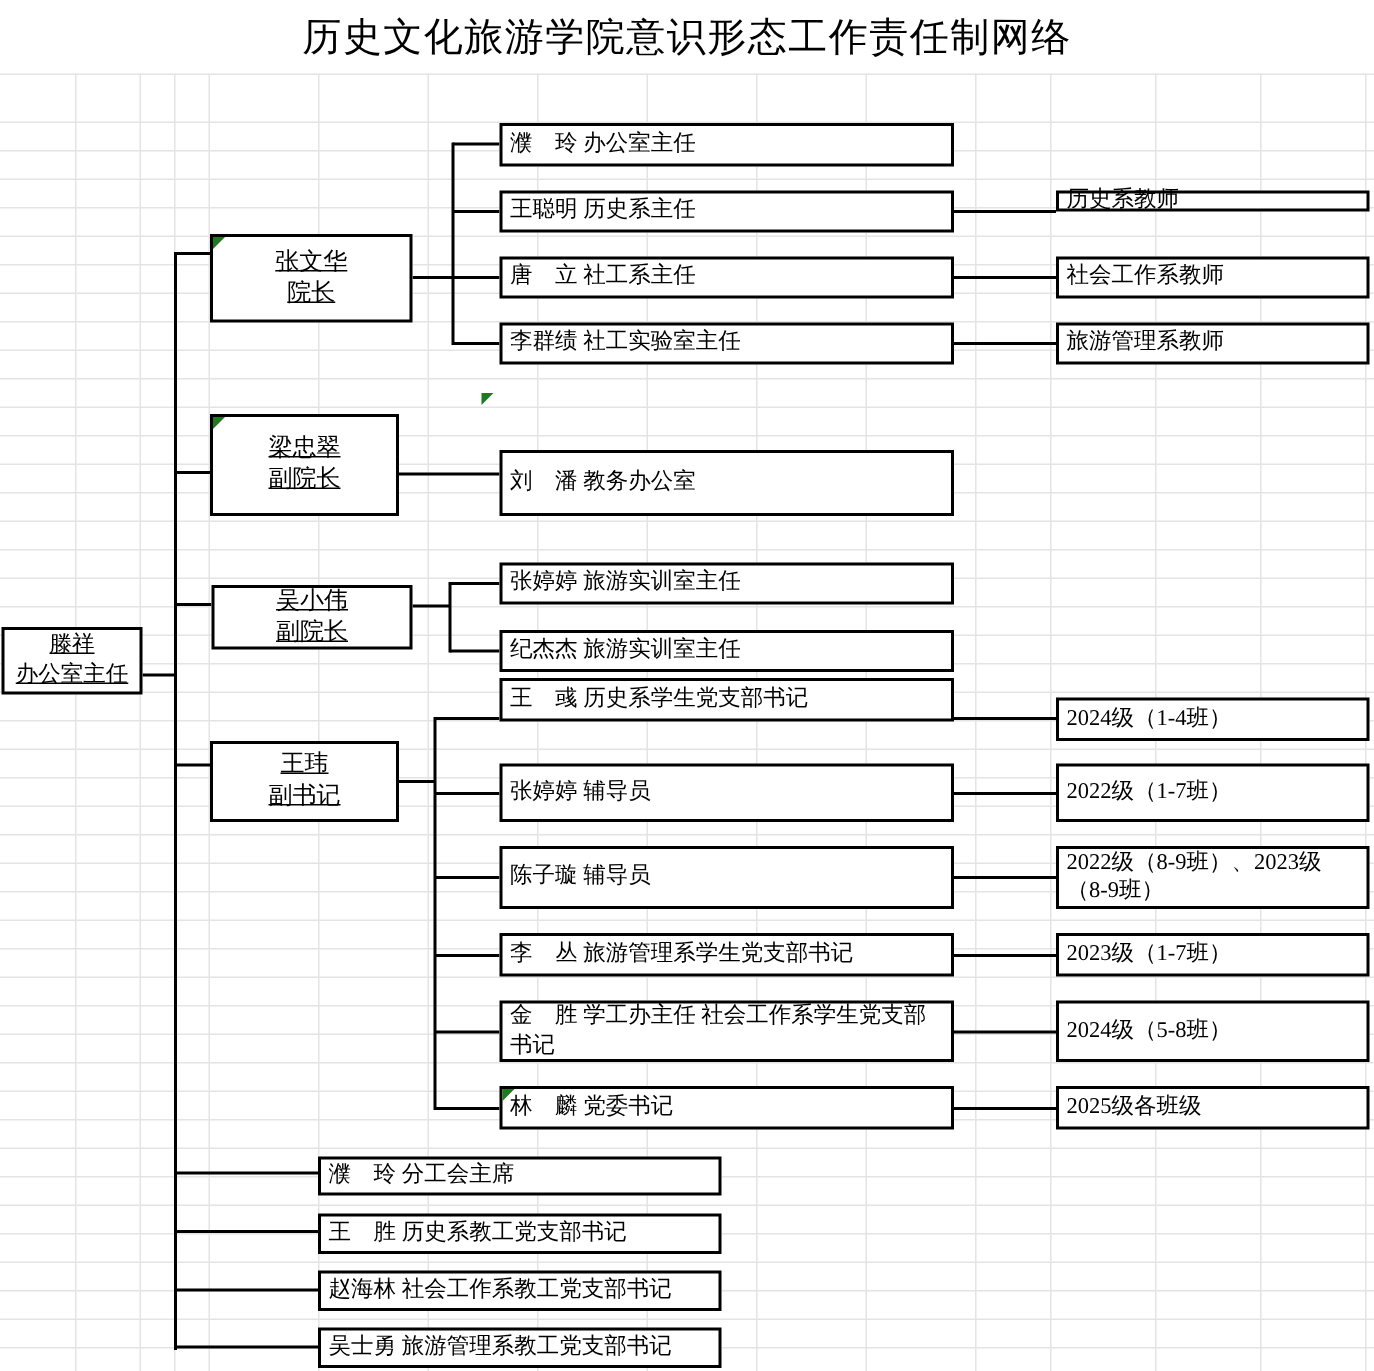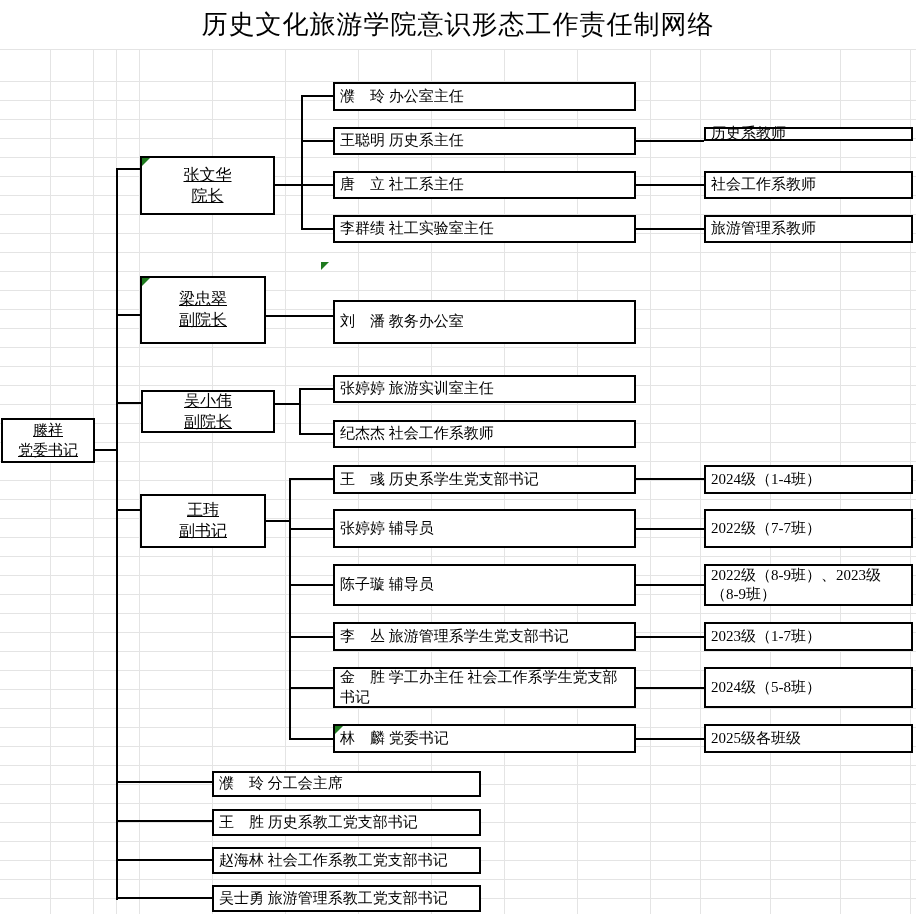--- a/index.html
+++ b/index.html
@@ -124,21 +124,21 @@
       <div class="conn" style="left: 301px; top: 95px; width: 2px; height: 135px;"></div>
       <div class="conn" style="left: 299px; top: 388px; width: 2px; height: 47px;"></div>
       <div class="conn" style="left: 289px; top: 478px; width: 2px; height: 262px;"></div>
     </div>
 
   <div class="title">历史文化旅游学院意识形态工作责任制网络</div>
 
   <div class="node center" style="left:1px;top:418px;width:94px;height:45px;font-size:15px">
     <span class="lines">
       <span class="ln">滕祥</span>
-      <span class="ln">党委书记</span>
+      <span class="ln">办公室主任</span>
     </span>
   </div>
 
   <div class="node center" style="left:140px;top:156px;width:135px;height:59px">
     <span class="note" style="left:0;top:0"></span>
     <span class="lines">
       <span class="ln">张文华</span>
       <span class="ln">院长</span>
     </span>
   </div>
@@ -174,23 +174,23 @@
   <div class="node left" style="left:333px;top:215px;width:303px;height:28px">
     <span>李群绩 社工实验室主任</span>
   </div>
   <div class="node left" style="left:333px;top:300px;width:303px;height:44px">
     <span>刘　潘 教务办公室</span>
   </div>
   <div class="node left" style="left:333px;top:375px;width:303px;height:28px">
     <span>张婷婷 旅游实训室主任</span>
   </div>
   <div class="node left" style="left:333px;top:420px;width:303px;height:28px">
-    <span>纪杰杰 社会工作系教师</span>
-  </div>
-  <div class="node left" style="left:333px;top:465px;width:303px;height:29px">
+    <span>纪杰杰 旅游实训室主任</span>
+  </div>
+  <div class="node left" style="left:333px;top:452px;width:303px;height:29px">
     <span>王　彧 历史系学生党支部书记</span>
   </div>
   <div class="node left" style="left:333px;top:509px;width:303px;height:39px">
     <span>张婷婷 辅导员</span>
   </div>
   <div class="node left" style="left:333px;top:564px;width:303px;height:42px">
     <span>陈子璇 辅导员</span>
   </div>
   <div class="node left" style="left:333px;top:622px;width:303px;height:29px">
     <span>李　丛 旅游管理系学生党支部书记</span>
@@ -209,21 +209,21 @@
   <div class="node left" style="left:704px;top:171px;width:209px;height:28px">
     <span>社会工作系教师</span>
   </div>
   <div class="node left" style="left:704px;top:215px;width:209px;height:28px">
     <span>旅游管理系教师</span>
   </div>
   <div class="node left" style="left:704px;top:465px;width:209px;height:29px">
     <span>2024级（1-4班）</span>
   </div>
   <div class="node left" style="left:704px;top:509px;width:209px;height:39px">
-    <span>2022级（7-7班）</span>
+    <span>2022级（1-7班）</span>
   </div>
   <div class="node left" style="left:704px;top:564px;width:209px;height:42px">
     <span>2022级（8-9班）、2023级（8-9班）</span>
   </div>
   <div class="node left" style="left:704px;top:622px;width:209px;height:29px">
     <span>2023级（1-7班）</span>
   </div>
   <div class="node left" style="left:704px;top:667px;width:209px;height:41px">
     <span>2024级（5-8班）</span>
   </div>

